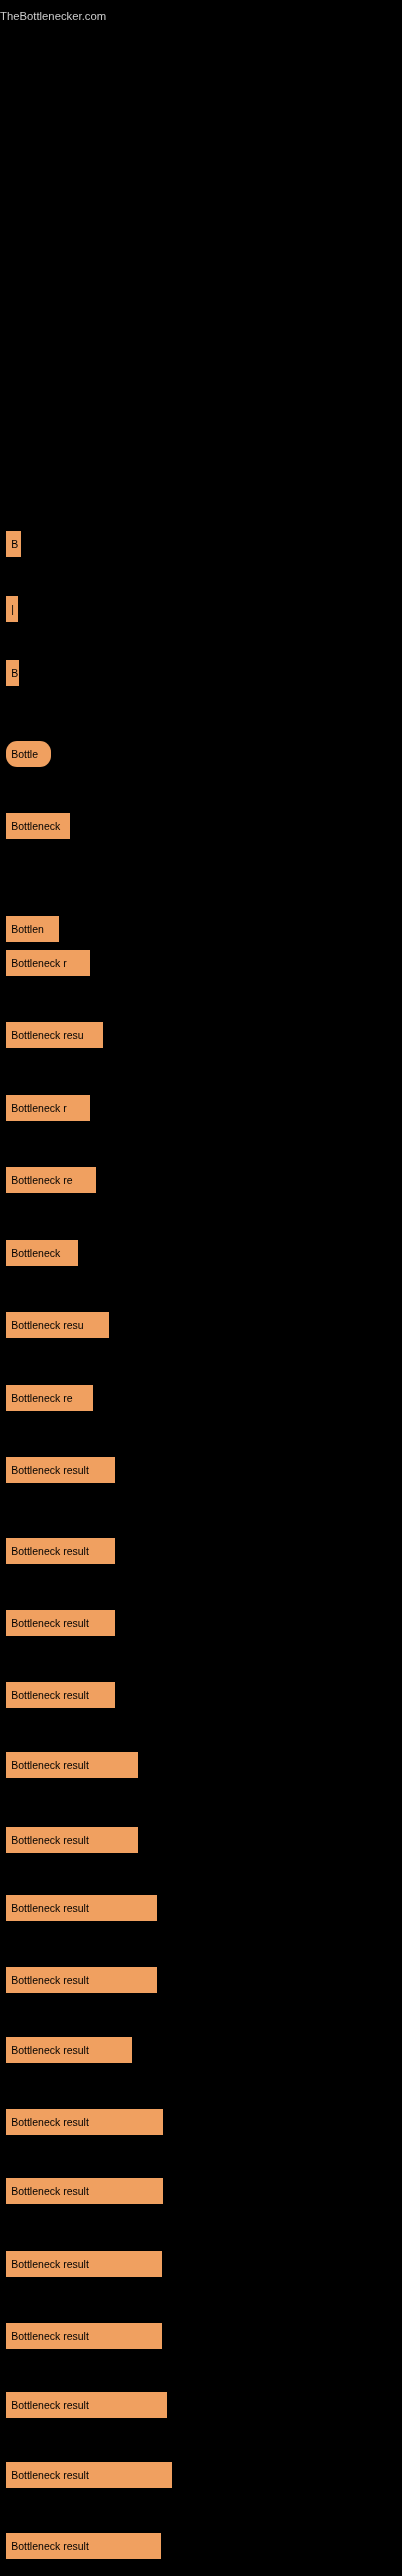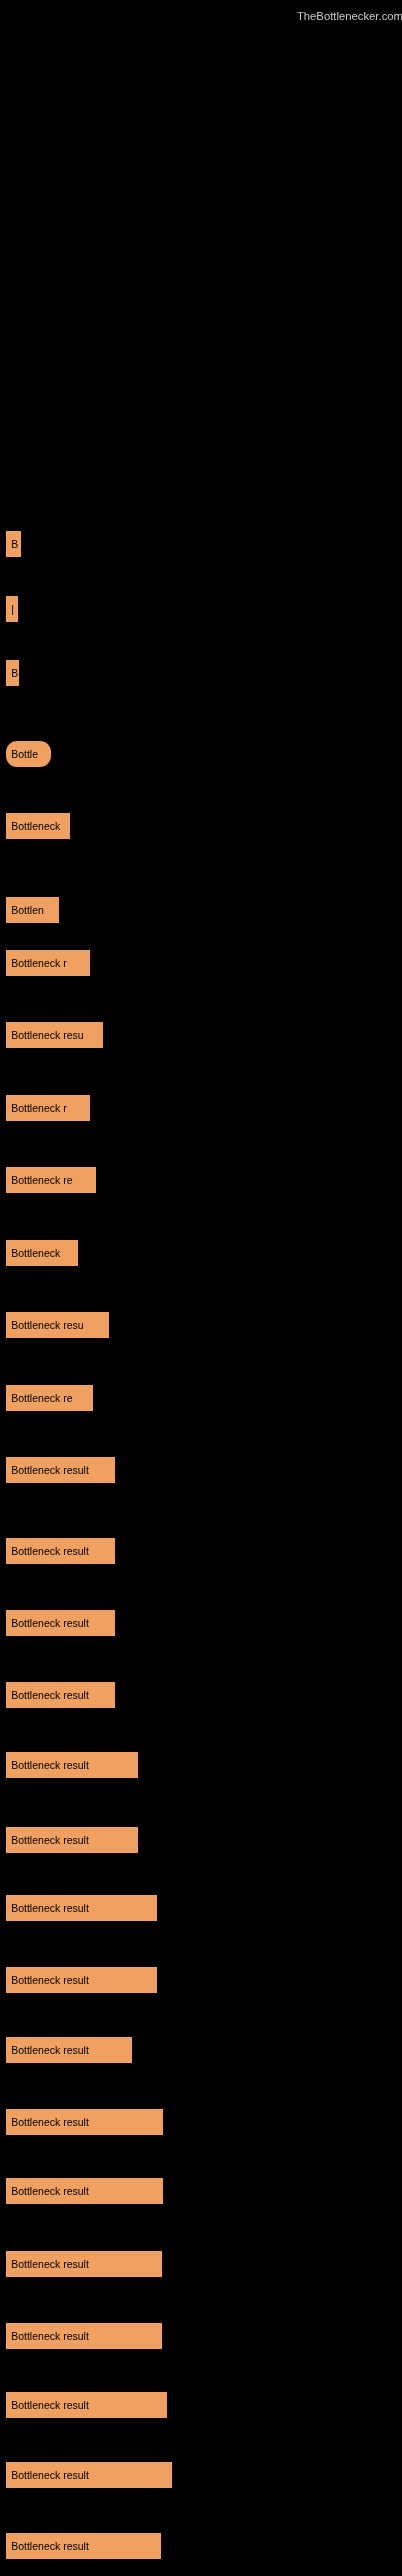--- a/index.html
+++ b/index.html
@@ -8,21 +8,21 @@
       box-sizing: border-box;
     }
     body {
       background-color: #000000;
       width: 403px;
       min-height: 2576px;
       font-family: Arial, sans-serif;
       position: relative;
     }
     .site-title {
-      text-align: right;
+      text-align: left;
       color: #cccccc;
       font-size: 11.3px;
       padding: 6.4px 0;
       position: absolute;
       top: 4px;
       left: 0;
       right: 0;
     }
     .bottleneck-item {
       position: absolute;
@@ -44,21 +44,21 @@
 
 <div class="site-title">
   <span>TheBottlenecker.com</span>
 </div>
 
 <div class="bottleneck-item" style="top: 531px; width: 14.5px;">B</div>
 <div class="bottleneck-item" style="top: 596px; width: 11.3px;">|</div>
 <div class="bottleneck-item" style="top: 660px; width: 13px;">B</div>
 <div class="bottleneck-item" style="top: 741px; width: 45px; border-radius: 11px;">Bottle</div>
 <div class="bottleneck-item" style="top: 813px; width: 64px;">Bottleneck</div>
-<div class="bottleneck-item" style="top: 897px; width: 53px;">Bottlen</div>
+<div class="bottleneck-item" style="top: 916px; width: 53px;">Bottlen</div>
 <div class="bottleneck-item" style="top: 950px; width: 84px;">Bottleneck r</div>
 <div class="bottleneck-item" style="top: 1022px; width: 97px;">Bottleneck resu</div>
 <div class="bottleneck-item" style="top: 1095px; width: 84px;">Bottleneck r</div>
 <div class="bottleneck-item" style="top: 1167px; width: 90px;">Bottleneck re</div>
 <div class="bottleneck-item" style="top: 1240px; width: 72px;">Bottleneck</div>
 <div class="bottleneck-item" style="top: 1312px; width: 103px;">Bottleneck resu</div>
 <div class="bottleneck-item" style="top: 1385px; width: 87px;">Bottleneck re</div>
 <div class="bottleneck-item" style="top: 1457px; width: 109px;">Bottleneck result</div>
 <div class="bottleneck-item" style="top: 1538px; width: 109px;">Bottleneck result</div>
 <div class="bottleneck-item" style="top: 1610px; width: 109px;">Bottleneck result</div>

